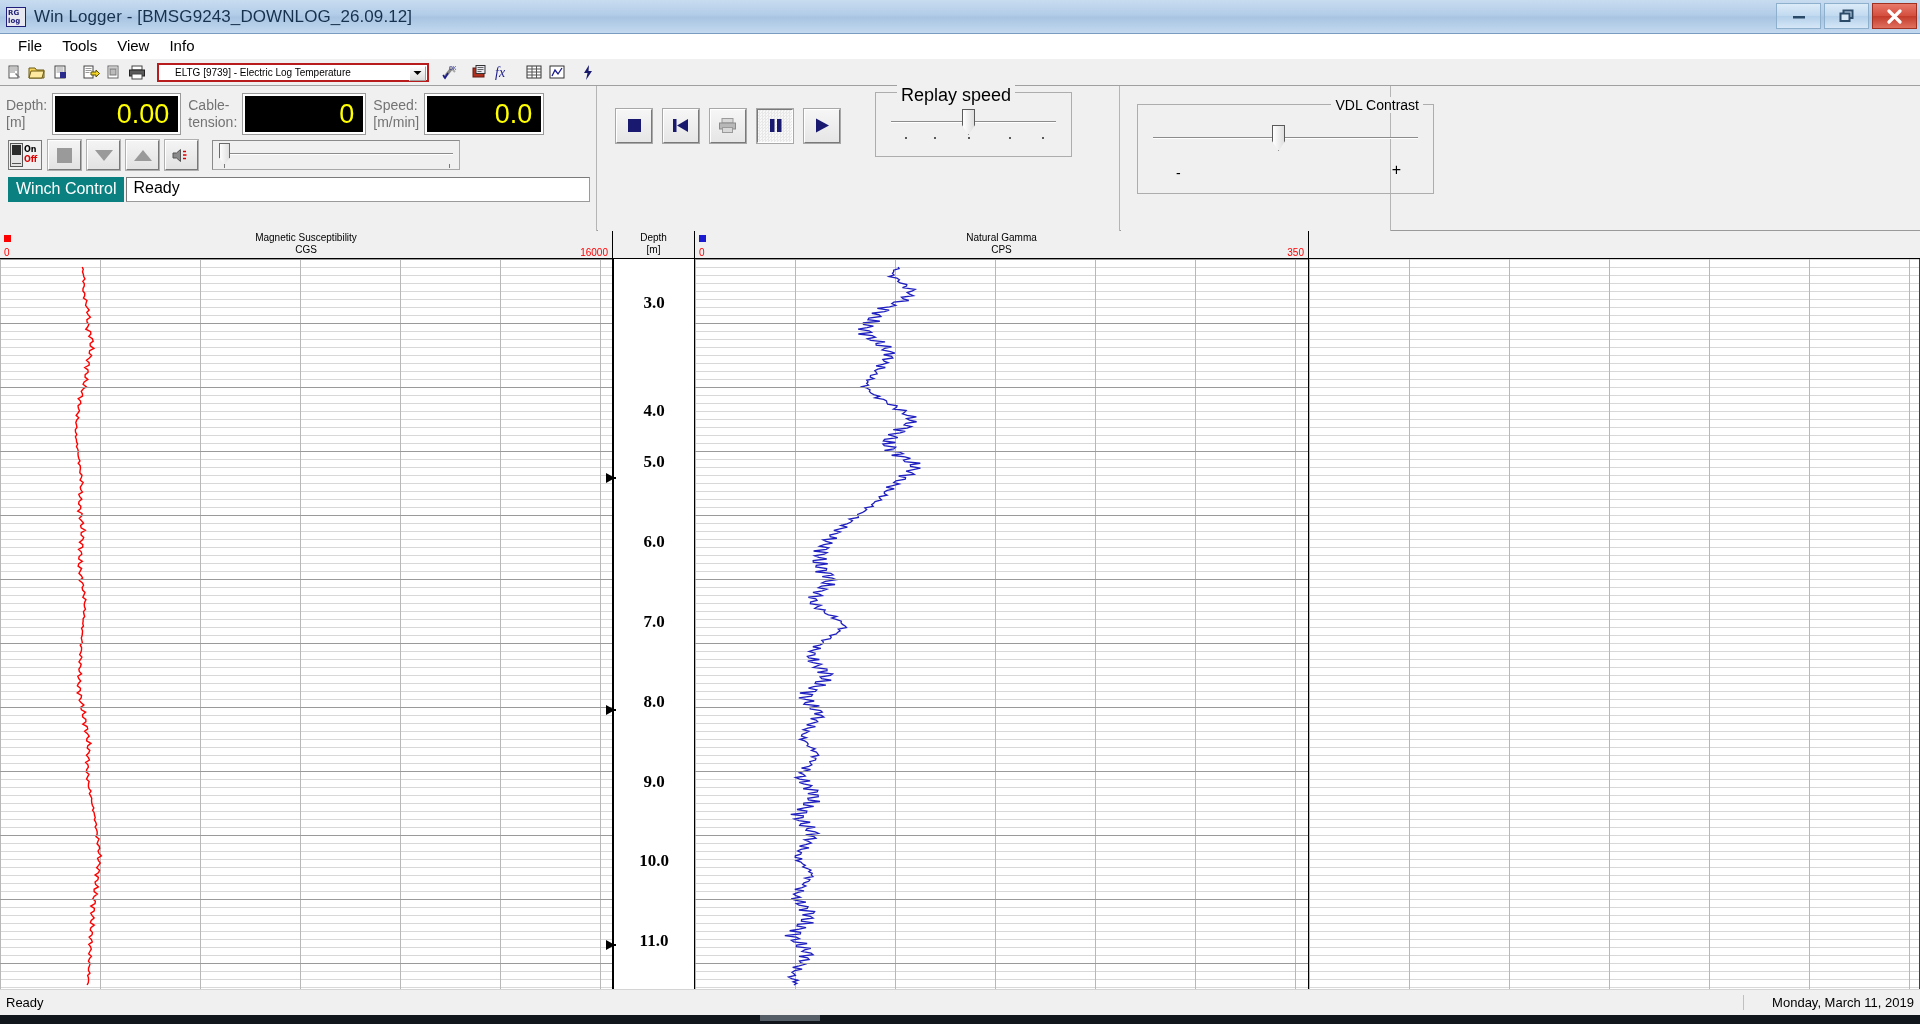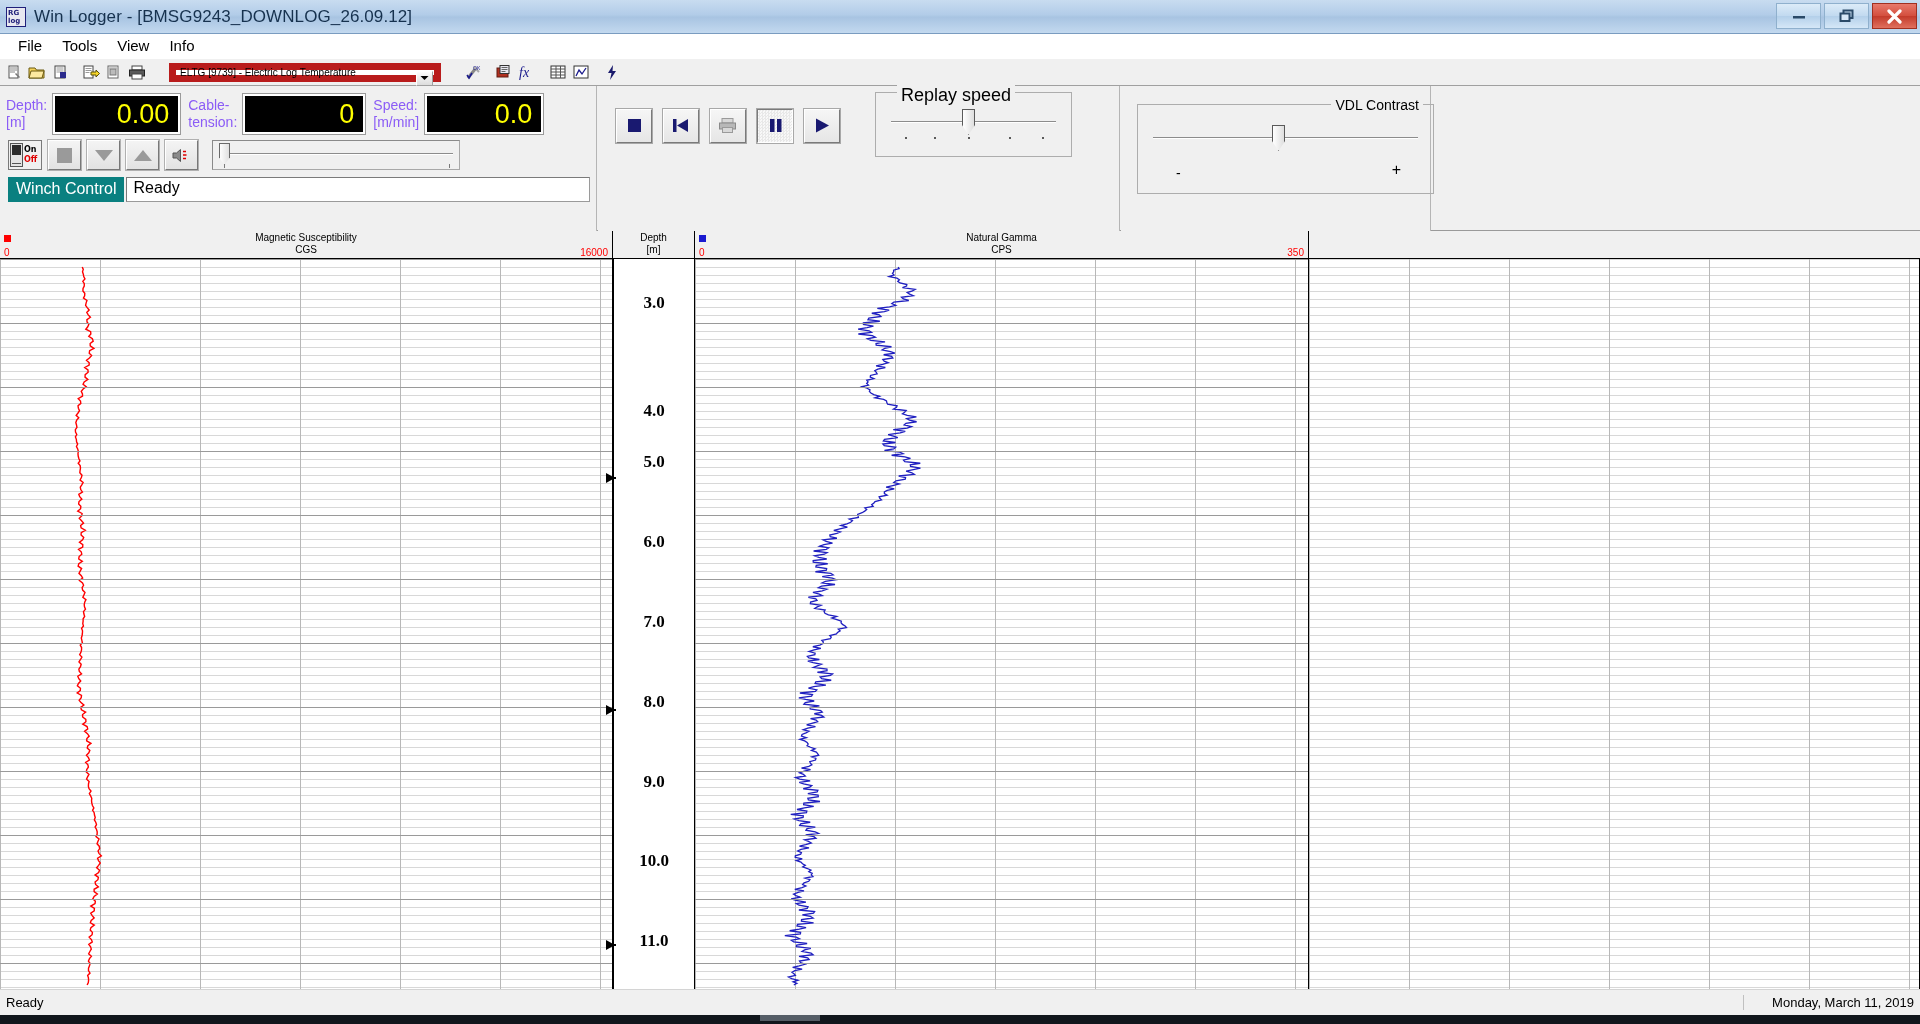--- a/index.html
+++ b/index.html
@@ -59,25 +59,25 @@
     display: flex; align-items: center; padding: 0 3px; gap: 1px;
   }
   .tb-btn {
     width: 22px; height: 22px; background: #f0f0f0;
     border: 1px solid transparent;
     display: flex; align-items: center; justify-content: center;
     position: relative;
   }
   .tb-sep { width: 7px; }
   .tb-combo {
-    width: 272px; height: 19px; margin: 0 20px;
+    width: 272px; height: 19px; margin: 0 8px;
     background: #ffffff;
-    border: 7px solid #b91c1c;
+    border: 2px solid #b91c1c;
     display: flex; align-items: center;
-    font-size: 10px; color: #000; padding-left: 4px;
+    font-size: 10px; color: #000; padding-left: 16px;
     position: relative;
   }
   .tb-combo .arrowbox {
     position: absolute; right: 1px; top: 1px;
     width: 17px; height: 15px;
     background: linear-gradient(to bottom,#fdfdfd,#dcdcdc);
     border: 1px solid #a0a0a0; border-top-color:#fff; border-left-color:#fff;
     display: flex; align-items: center; justify-content: center;
   }
 
@@ -86,21 +86,21 @@
     height: 145px; background: #f0f0f0; position: relative;
     border-bottom: 1px solid #9a9a9a;
   }
   .winch-panel {
     position: absolute; left: 0; top: 0; width: 597px; height: 145px;
     background: #f0f0f0;
     border-right: 1px solid #b5b5b5;
   }
   .readout-row { display: flex; align-items: flex-start; padding: 8px 0 0 6px; gap: 0; }
   .ro-label {
-    font-size: 14px; color: #8b5cf6; line-height: 17px; text-align: left;
+    font-size: 14px; color: #737373; line-height: 17px; text-align: left;
     padding-top: 3px; white-space: nowrap;
   }
   .ro-value {
     background: #000; border: 2px solid #fff;
     box-shadow: 0 0 0 1px #9a9a9a;
     color: #ffff00; font-size: 27px; font-weight: normal;
     font-family: "Liberation Sans", sans-serif;
     display: flex; align-items: center; justify-content: flex-end;
     padding-right: 9px; height: 40px;
     margin-left: 6px; margin-right: 8px;
@@ -200,21 +200,21 @@
   .gtick { position: absolute; width: 2px; height: 2px; background: #5a5a5a; top: 44px; }
 
   .replay-ctrl-bar {
     position: absolute; bottom: 6px; left: 0; right: 8px; height: 25px;
     background: #808080; display: flex; align-items: center;
   }
   .replay-ctrl-bar span { color: #ffffff; font-size: 16px; padding-left: 28px; }
 
   
   .vdl-panel {
-    position: absolute; left: 1121px; top: 0; width: 310px; height: 145px;
+    position: absolute; left: 1121px; top: 0; width: 270px; height: 145px;
     background: #f0f0f0; border-right: 1px solid #b5b5b5;
   }
   .vdl-gb { position: absolute; left: 16px; top: 18px; width: 297px; height: 90px; }
   .vdl-gb .gb-title { right: 10px; font-size: 14px; }
   .vdl-minus { position: absolute; left: 38px; top: 60px; font-size: 14px; }
   .vdl-plus  { position: absolute; right: 32px; top: 56px; font-size: 16px; }
 
   
   .anno-panel {
     position: absolute; left: 1460px; top: 0; width: 165px; height: 145px;
@@ -222,21 +222,21 @@
   }
   .anno-gb { position: absolute; left: 9px; top: 14px; width: 138px; height: 73px; }
   .anno-gb .gb-title { left: 30px; font-size: 14px; }
   .anno-input {
     position: absolute; left: 14px; top: 22px; width: 110px; height: 30px;
     background: #ffffff; border: 1px solid #848484;
     border-top-color:#5a5a5a; border-left-color:#5a5a5a;
   }
 
   
-  .log-area { position: relative; height: 758px; background: #000000; }
+  .log-area { position: relative; height: 758px; background: #404040; }
   .track-header {
     height: 28px; background: #f0f0f0; display: flex;
     border-bottom: 1px solid #000;
   }
   .th {
     position: relative; border-right: 1px solid #000;
     font-size: 10px; color: #000; height: 28px;
   }
   .th .curvebox { position: absolute; left: 4px; top: 4px; width: 7px; height: 7px; }
   .th .tname { position: absolute; top: 1px; left: 0; right: 0; text-align: center; }

